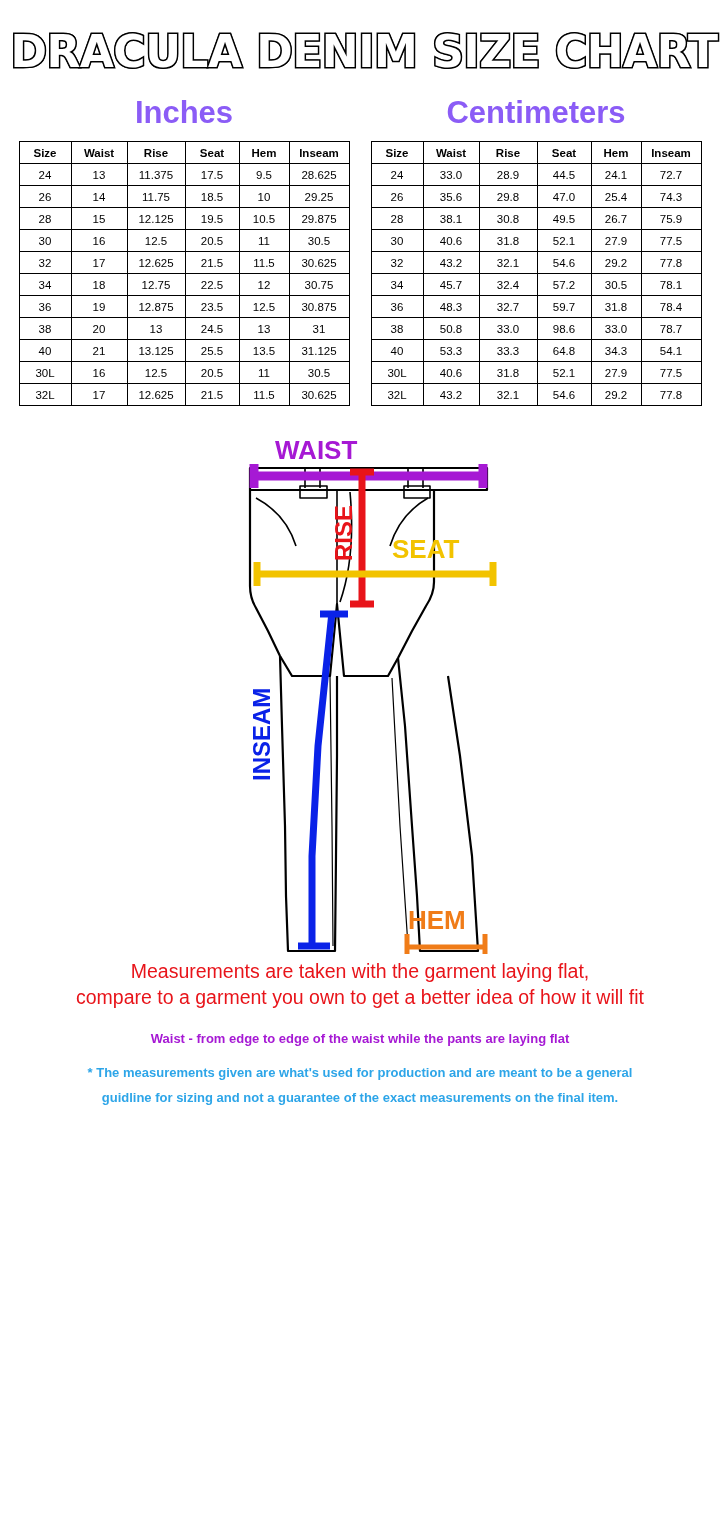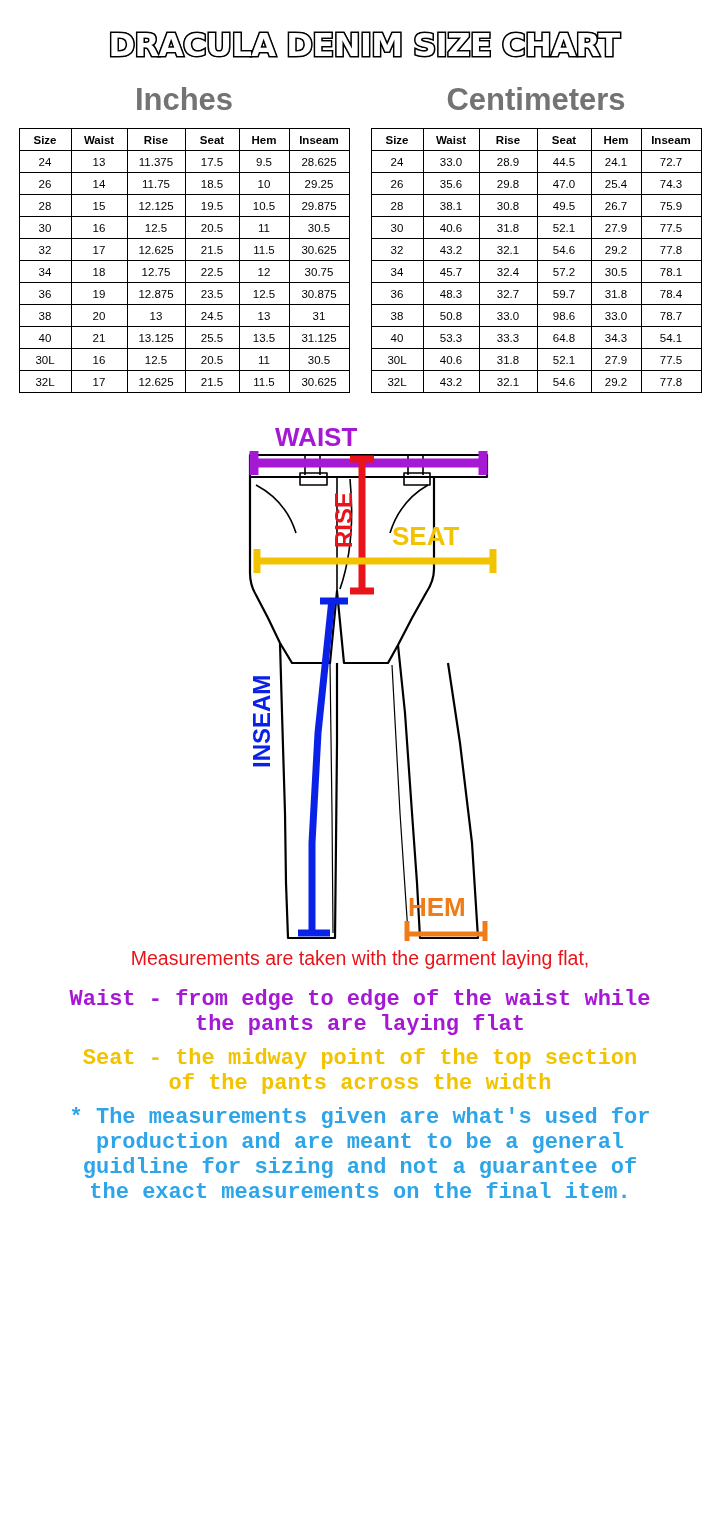--- a/index.html
+++ b/index.html
@@ -13,21 +13,21 @@
     position: relative;
     font-family: "Liberation Sans", sans-serif;
     overflow: hidden;
   }
 
   
   .title {
     text-align: center;
     font-family: "DejaVu Sans", sans-serif;
     font-weight: bold;
-    font-size: 32px;
+    font-size: 44px;
     letter-spacing: -0.5px;
     margin-top: 26px;
     color: #ffffff;
     -webkit-text-stroke: 3px #000000;
     paint-order: stroke fill;
     text-shadow:
       -1px -1px 0 #000, 1px -1px 0 #000,
       -1px  1px 0 #000, 1px  1px 0 #000;
     margin-left: 8px;
   }
@@ -39,21 +39,21 @@
     margin: 18px 14px 0 14px;
   }
   .table-block {
     width: 340px;
   }
   .table-title {
     text-align: center;
     font-family: "Liberation Sans", sans-serif;
     font-weight: bold;
     font-size: 31px;
-    color: #737373;
+    color: #8b5cf6;
     margin-bottom: 10px;
   }
   table {
     border-collapse: collapse;
     width: 324px;
     margin: 6px auto;
     table-layout: fixed;
   }
   table td, table th {
     border: 1px solid #000000;
@@ -95,23 +95,23 @@
     font-size: 19.5px;
     line-height: 26px;
     font-family: "Liberation Sans", sans-serif;
   }
   .defs {
     margin-top: 16px;
     text-align: center;
   }
   .def {
     font-weight: bold;
-    font-size: 22px;
+    font-size: 13px;
     line-height: 25px;
-    font-family: Liberation Mono, monospace;
+    font-family: Liberation Sans, sans-serif;
     margin-bottom: 9px;
     padding: 0 64px;
   }
   .def.waist  { color: #a619d4; }
   .def.rise   { color: #e8141a; }
   .def.seat   { color: #f2c300; }
   .def.hem    { color: #f07c18; }
   .def.inseam { color: #0a22e8; }
   .def.star   { color: #2da5e8; margin-top: 4px; }
 </style>
@@ -417,19 +417,19 @@
       <line x1="407" y1="508" x2="407" y2="528" stroke="#f07c18" stroke-width="5"></line>
       <line x1="485" y1="508" x2="485" y2="528" stroke="#f07c18" stroke-width="5"></line>
     </g>
     <text x="408" y="503" fill="#f07c18" font-family="Liberation Sans, sans-serif" font-size="26" font-weight="bold">HEM</text>
 
   </svg>
 </div>
 
 <div class="notes">
   <div class="note-red">Measurements are taken with the garment laying flat,</div>
+  <div class="note-red">compare to a garment you own to get a better idea of how it will fit</div>
 </div>
 
 <div class="defs" id="defs-container">
     <div class="def waist">Waist - from edge to edge of the waist while the pants are laying flat</div>
-    <div class="def seat">Seat - the midway point of the top section of the pants across the width</div>
     <div class="def star">* The measurements given are what's used for production and are meant to be a general guidline for sizing and not a guarantee of the exact measurements on the final item.</div>
   </div>
 
 </body></html>

